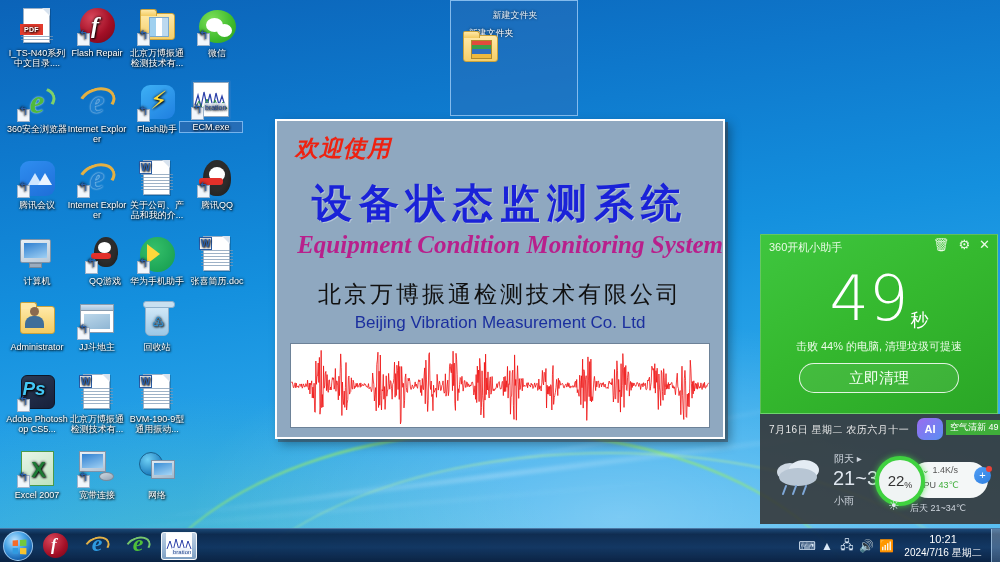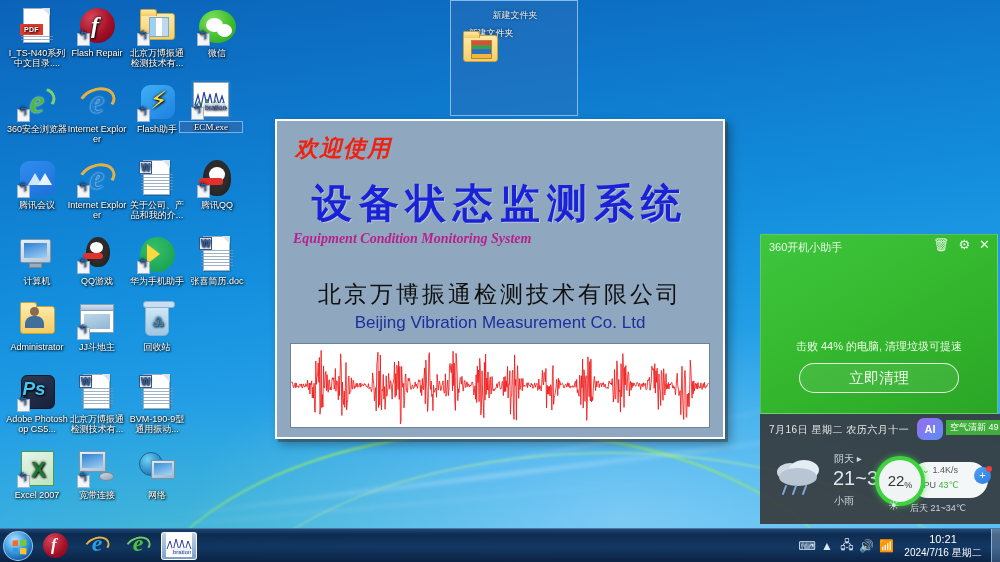--- a/index.html
+++ b/index.html
@@ -54,21 +54,20 @@
     cursor: default;
   }
   .dicon .glyph {
     width: 40px; height: 40px; margin: 0 auto 2px auto;
     position: relative;
   }
   .dicon .lbl { display: block; word-break: break-all; }
   .dicon.selected .lbl {
     background: rgba(45,105,175,0.75);
     outline: 1px solid rgba(130,185,240,0.9);
-    font-family: Liberation Serif, serif;
   }
   .dicon.selected .glyph { background: rgba(60,130,200,0.35); border-radius: 2px; }
 
   .shortcut-arrow {
     position: absolute; left: 0; bottom: 0; width: 13px; height: 13px;
     background: #f2f6fb; border: 1px solid #9eb4cc;
   }
   .shortcut-arrow:after {
     content: "↱"; position: absolute; left: 1px; top: -4px;
     font-size: 12px; color: #2a5ea8; transform: scaleX(-1);
@@ -243,22 +242,22 @@
     letter-spacing: 1px;
   }
   #app-title-cn {
     position: absolute; left: 0; right: 0; top: 55px; text-align: center;
     color: #1a22d8; font-size: 40px; font-weight: bold;
     font-family: "Liberation Serif", serif;
     letter-spacing: 7px;
     text-shadow: 1px 1px 0 rgba(255,255,255,.35);
   }
   #app-title-en {
-    position: absolute; left: 16px; right: 0; top: 110px; text-align: left;
-    color: #b8208c; font-size: 14px; font-weight: bold; font-style: italic;
+    position: absolute; left: 0; right: 0; top: 110px; text-align: right;
+    color: #b8208c; font-size: 25px; font-weight: bold; font-style: italic;
     font-family: "Liberation Serif", serif;
   }
   #company-cn {
     position: absolute; left: 0; right: 0; top: 158px; text-align: center;
     color: #101010; font-size: 23px;
     font-family: "Liberation Serif", serif;
     letter-spacing: 3px;
   }
   #company-en {
     position: absolute; left: 0; right: 0; top: 192px; text-align: center;
@@ -539,21 +538,21 @@
     <div class="dicon" style="left:6px; top:234px;">
       <div class="glyph">
         <div class="pc-monitor">
             <div class="pc-screen"></div>
           </div>
           <div class="pc-base"></div>
       </div>
       <span class="lbl">计算机</span>
     </div>
 
-    <div class="dicon" style="left:66px; top:234px;">
+    <div class="dicon" style="left:74px; top:234px;">
       <div class="glyph">
         <div class="qq-peng" style="left:9px;top:3px;width:24px;height:30px;"></div>
         <div class="qq-face" style="left:13px;top:8px;width:13px;height:11px;"></div>
         <div class="qq-scarf" style="left:6px;top:19px;width:20px;height:6px;"></div>
         <div class="shortcut-arrow"></div>
       </div>
       <span class="lbl">QQ游戏</span>
     </div>
 
     <div class="dicon" style="left:126px; top:234px;">
@@ -681,20 +680,23 @@
     </div>
   </div>
 
   <div id="widget-360">
     <div id="widget-360-title">360开机小助手</div>
     <div class="w360-icons">
       <span>🗑</span>
       <span>⚙</span>
       <span>✕</span>
     </div>
+    <div id="boot-seconds">
+      <span>49</span><span class="unit">秒</span>
+    </div>
     <div id="boot-desc">击败 44% 的电脑, 清理垃圾可提速</div>
     <div id="clean-button">立即清理</div>
   </div>
 
   <div id="widget-weather">
     <div id="weather-date">7月16日   星期二   农历六月十一</div>
     <div id="ai-badge">AI</div>
     <div id="air-badge">空气清新 49</div>
 
     <div id="weather-cloud">

